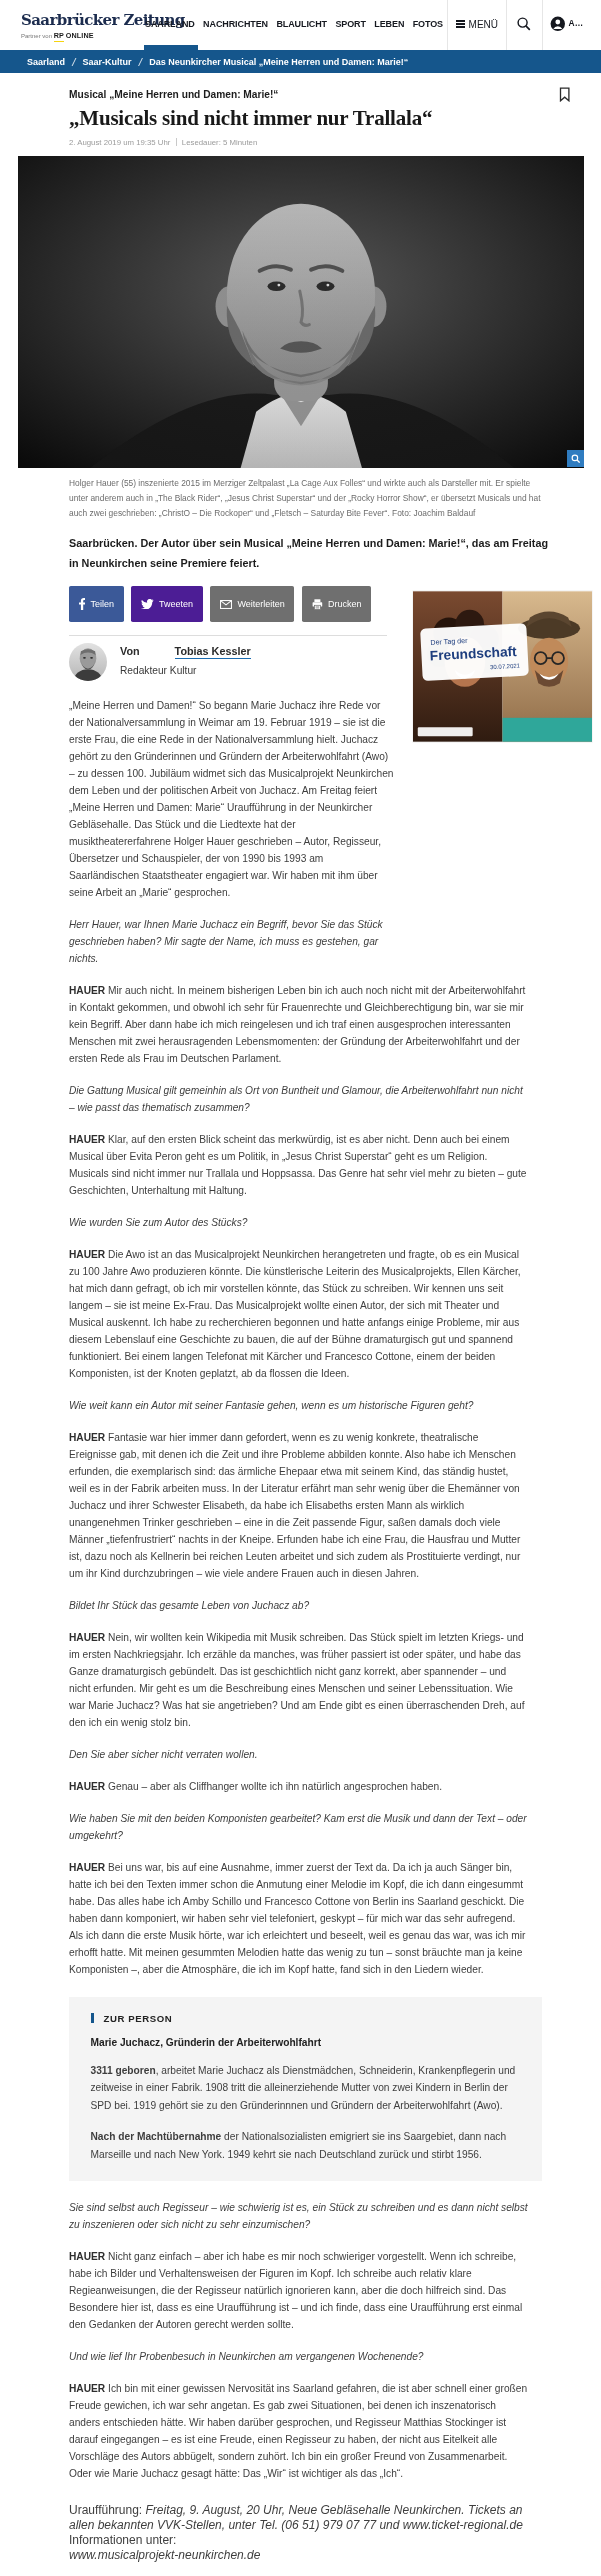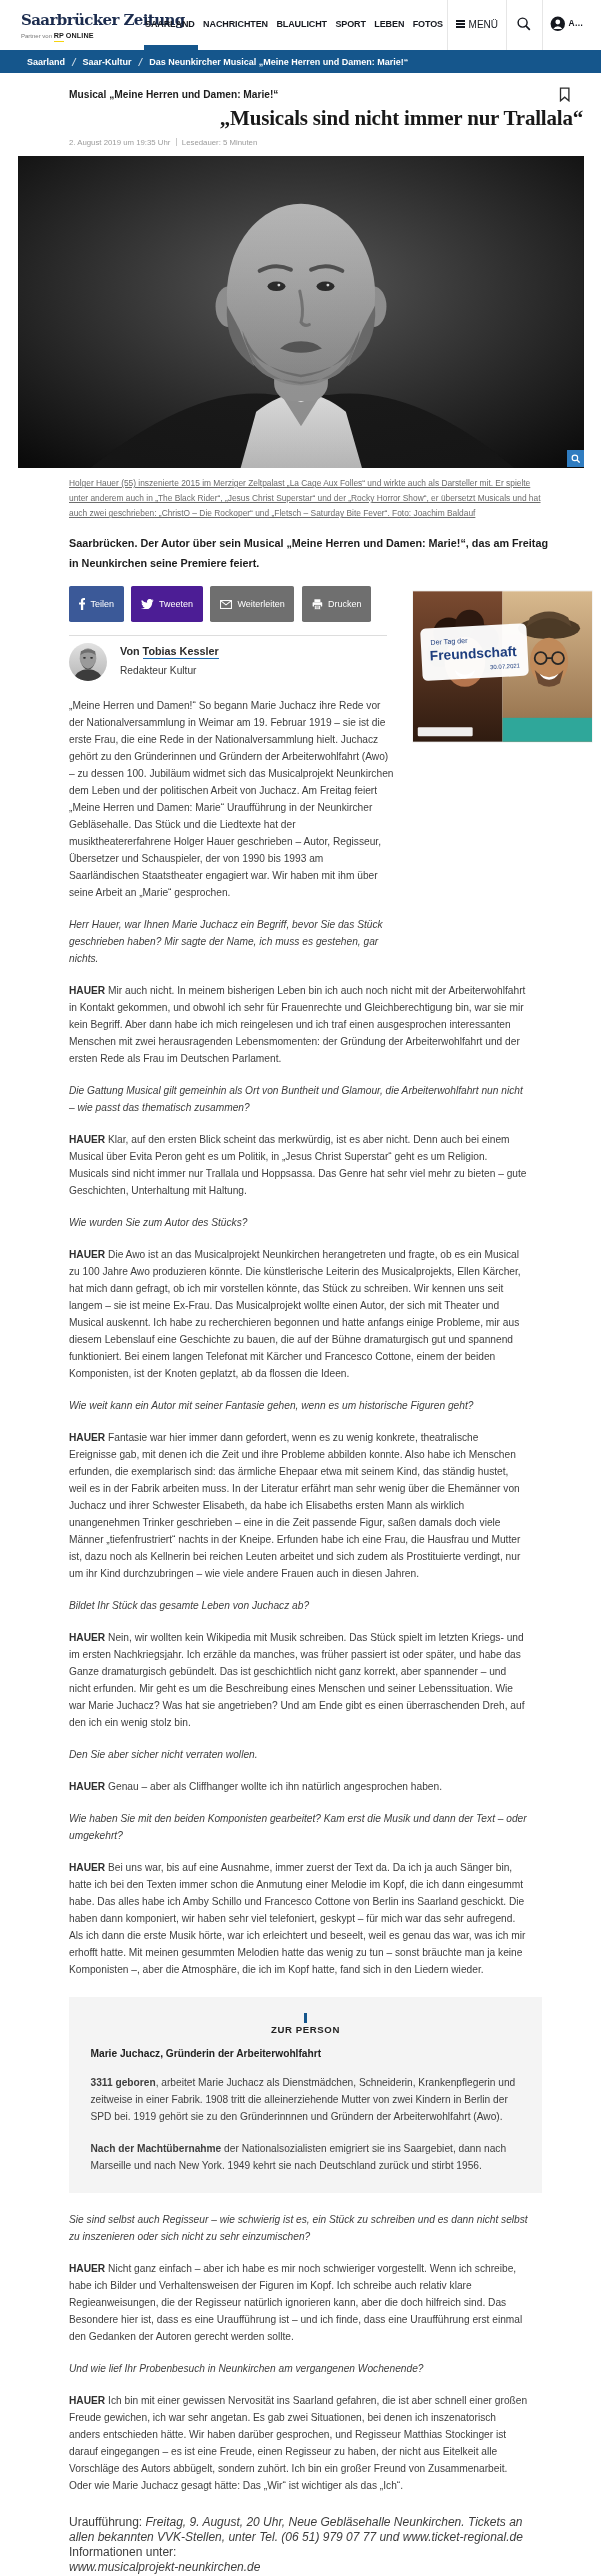--- a/index.html
+++ b/index.html
@@ -30,56 +30,56 @@
   .breadcrumb { height:23px; background:#15568c; display:flex; align-items:center; padding-left:27px; gap:7.2px; }
   .breadcrumb span { color:#fff; font-size:9px; font-weight:600; }
   .breadcrumb .sep { font-weight:300; font-size:11.4px; opacity:0.85; font-style:italic; cursor:default; }
   .breadcrumb .crumb { cursor:pointer; }
 
   
   .content { position:relative; margin-left:69px; width:514px; }
   .kicker-row { margin-top:15.6px; position:relative; width:514px; }
   .kicker { font-size:10.2px; font-weight:bold; color:#1d1d1d; }
   .bookmark { position:absolute; right:13px; top:-1.2px; cursor:pointer; }
-  .headline { margin-top:6px; font-family:"Liberation Serif", serif; font-size:21px; font-weight:bold; color:#191919; letter-spacing:-0.2px;text-align:right; }
+  .headline { margin-top:6px; font-family:"Liberation Serif", serif; font-size:21px; font-weight:bold; color:#191919; letter-spacing:-0.2px; }
   .meta { margin-top:7.2px; font-size:7.8px; color:#9b9b9b; display:flex; align-items:center; }
   .meta .bar { display:inline-block; width:0.6px; height:7.8px; background:#c9c9c9; margin:0 5.4px; }
 
   
   .photo { position:relative; margin:9.6px 0 0 -51px; width:566px; height:312px; background:#111; }
   .photo svg { display:block; }
   .zoom-btn { position:absolute; right:0; bottom:1.2px; width:17px; height:17px; background:#2f7cc0; display:flex; align-items:center; justify-content:center; cursor:pointer; }
-  .caption { margin-top:7.8px; width:476px; font-size:8.4px; line-height:15px; color:#6c6c6c;text-decoration:underline; }
+  .caption { margin-top:7.8px; width:476px; font-size:8.4px; line-height:15px; color:#6c6c6c; }
 
   .lead { margin-top:12px; width:491px; font-size:10.8px; line-height:20px; font-weight:bold; color:#1c1c1c; }
 
   
   .share-row { margin-top:13px; display:flex; gap:7.8px; }
   .share-btn { height:36px; display:flex; align-items:center; gap:5.4px; padding:0 9.6px; border-radius:1.8px; color:#fff; font-size:9px; cursor:pointer; }
   .share-btn.fb { background:#3b5998; }
   .share-btn.tw { background:#4c1d95; }
   .share-btn.gray { background:#6f6f6f; }
 
   .author-divider { margin-top:13px; width:318px; border-top:0.6px solid #ddd; }
   .author { margin-top:7.2px; display:flex; align-items:flex-start; gap:13px; }
   .avatar { width:38px; height:38px; border-radius:50%; overflow:hidden; flex:0 0 38px; }
   .author-name { font-size:10.8px; font-weight:bold; color:#2b2b2b; margin-top:1.2px; }
-  .author-name .link { border-bottom:1.2px solid #1a6bb0; padding-bottom:1.2px; cursor:pointer; }
+  .author-name .link { border-bottom:1.2px solid #1a6bb0; padding-bottom:1.2px; cursor:pointer;margin-left:32px; }
   .author-role { margin-top:8.4px; font-size:10.2px; color:#3a3a3a; }
 
   
   .body-block { margin-top:15.6px; }
   .para { font-size:10.2px; line-height:17px; color:#3e3e3e; margin-bottom:15px; width:459px; }
   .para.narrow { width:326px; }
   .para.question { font-style:italic; }
   .para b { color:#2e2e2e; }
 
   
   .infobox { width:473px; background:#f4f4f4; padding:15.6px 21.5px 18px 21.5px; margin:19px 0 18px 0; }
-  .infobox-label { display:flex; align-items:center; gap:1px;flex-direction:column; }
+  .infobox-label { display:flex; align-items:center; gap:10px; }
   .infobox-label .bar { width:3px; height:10.8px; background:#15568c; }
   .infobox-label span { font-size:9.6px; font-weight:bold; letter-spacing:0.6px; color:#222; }
   .infobox-title { margin-top:13px; font-size:10.2px; font-weight:bold; color:#222; }
   .infobox p { margin-top:14.4px; font-size:10.2px; line-height:17.3px; color:#3e3e3e; }
 
   
   .outro { margin-top:21.5px; width:459px; }
   .outro p { font-size:12px; line-height:15px; color:#3e3e3e; }
   .outro .lbl { font-style:normal; }
   .outro em { font-style:italic; }

